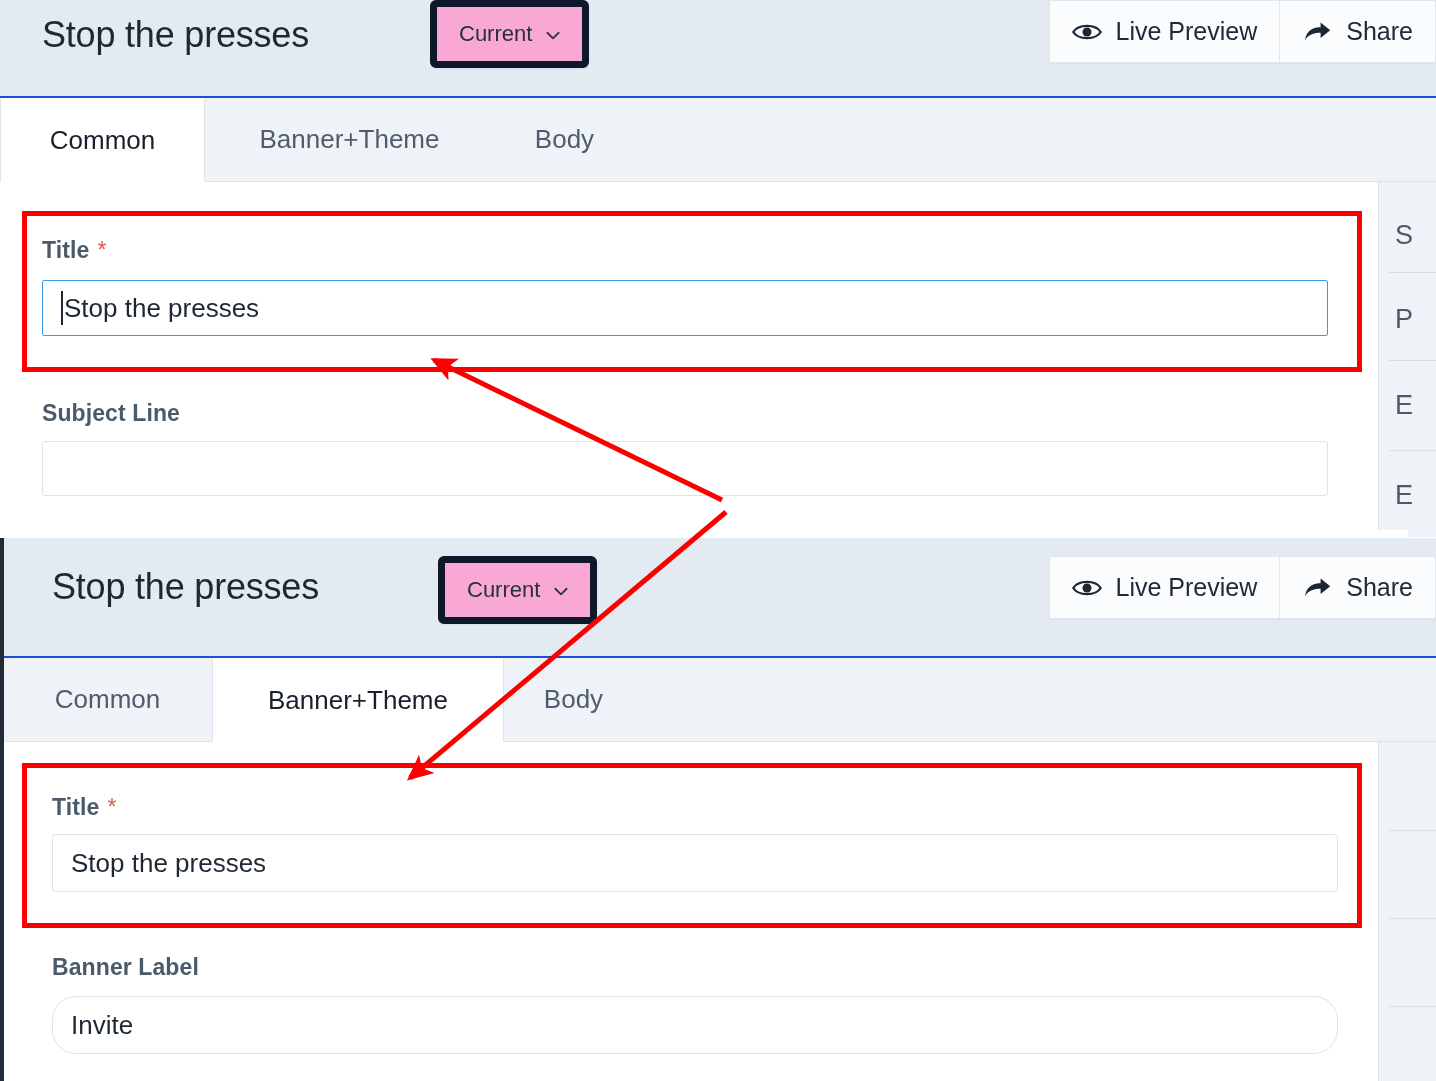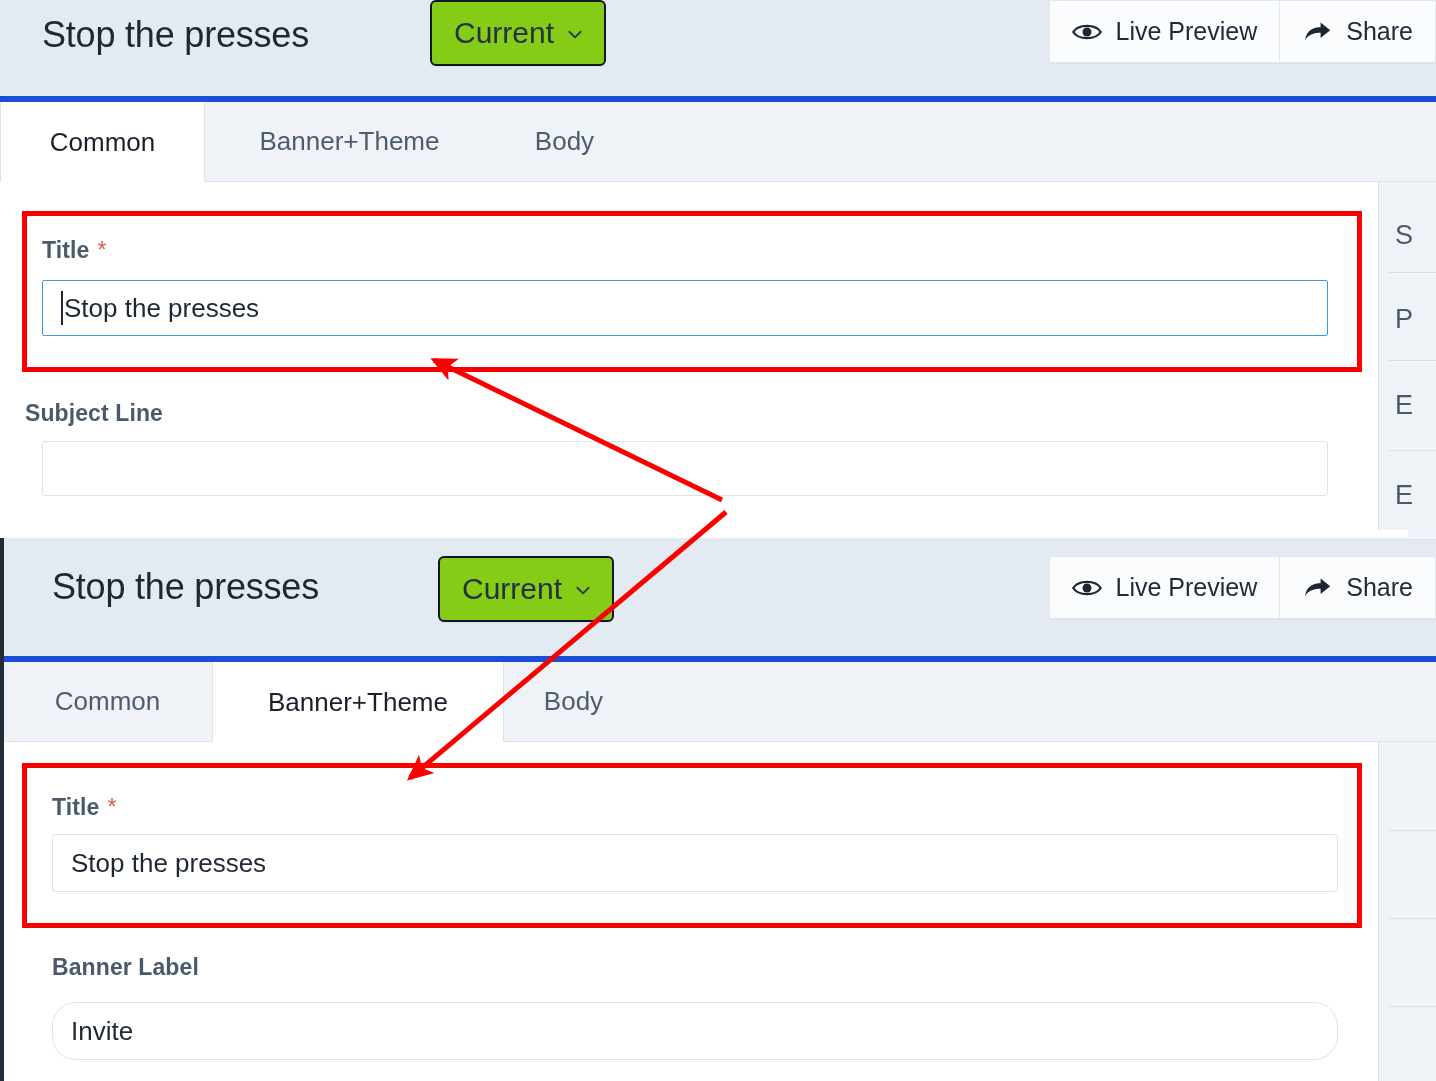--- a/index.html
+++ b/index.html
@@ -38,29 +38,29 @@
 
   .app-title {
     font-size: 36px;
     font-weight: 400;
     color: #1f2733;
     letter-spacing: -0.2px;
     white-space: nowrap;
   }
 
   .version-chip {
-    background: #84cc16;
-    border: 2px solid #0f172a;
+    background: #f9a8d4;
+    border: 7px solid #0f172a;
     border-radius: 6px;
     box-shadow: 0 1px 1px rgba(16,24,40,.05);
     display: flex;
     align-items: center;
     gap: 12px;
     padding: 14px 22px;
-    font-size: 30px;
+    font-size: 22px;
     color: #253040;
     white-space: nowrap;
   }
 
   .chip-caret { display:inline-block; width: 16px; height: 16px; }
   .chip-caret svg { display:block; }
 
   .header-actions {
     position: absolute;
     display: flex;
@@ -81,21 +81,21 @@
   }
   .hdr-btn + .hdr-btn { border-left: none; }
   .hdr-icon { display: inline-flex; align-items: center; }
   .hdr-icon svg { display: block; }
 
   
   .tabstrip {
     position: absolute;
     left: 0; right: 0;
     background: #eff2f6;
-    border-top: 6px solid #1d4ed8;
+    border-top: 2px solid #1d4ed8;
     border-bottom: 1px solid #dde3ea;
     display: flex;
     align-items: stretch;
   }
   .tab {
     display: flex;
     align-items: center;
     justify-content: center;
     font-size: 26px;
     color: #4e5d6e;
@@ -268,21 +268,21 @@
       <div style="position:absolute; left:42px; top:55px; display:flex; align-items:center;">
         <span class="field-label">Title</span>
         <span class="req-star">*</span>
       </div>
 
       <div class="text-input focused" style="position:absolute; left:42px; top:98px; width:1286px; height:56px;">
         <span class="caret-bar"></span>
         <span>Stop the presses</span>
       </div>
 
-      <div style="position:absolute; left:25px; top:218px; display:flex; align-items:center;">
+      <div style="position:absolute; left:42px; top:218px; display:flex; align-items:center;">
         <span class="field-label">Subject Line</span>
       </div>
 
       <div class="text-input" style="position:absolute; left:42px; top:259px; width:1286px; height:55px;">
         <span></span>
       </div>
     </div>
 
     <div class="rail" style="left:1378px; width:58px; top:182px; height:355px;">
       <div class="rail-item" style="top:38px;">S</div>
@@ -355,21 +355,21 @@
       </div>
 
       <div class="text-input" style="position:absolute; left:48px; top:92px; width:1286px; height:58px;">
         <span>Stop the presses</span>
       </div>
 
       <div style="position:absolute; left:48px; top:212px; display:flex; align-items:flex-end;">
         <span class="field-label">Banner Label</span>
       </div>
 
-      <div class="text-input" style="position:absolute; left:48px; top:260px; width:1286px; height:58px;border-radius:24px;">
+      <div class="text-input" style="position:absolute; left:48px; top:254px; width:1286px; height:58px;border-radius:24px;">
         <span>Invite</span>
       </div>
     </div>
 
     <div class="rail" style="left:1378px; width:58px; top:204px; height:339px;">
       <div class="rail2-item" style="top:30px;"></div>
       <div class="rail-div" style="top:88px;"></div>
       <div class="rail2-item" style="top:118px;"></div>
       <div class="rail-div" style="top:176px;"></div>
       <div class="rail2-item" style="top:206px;"></div>

